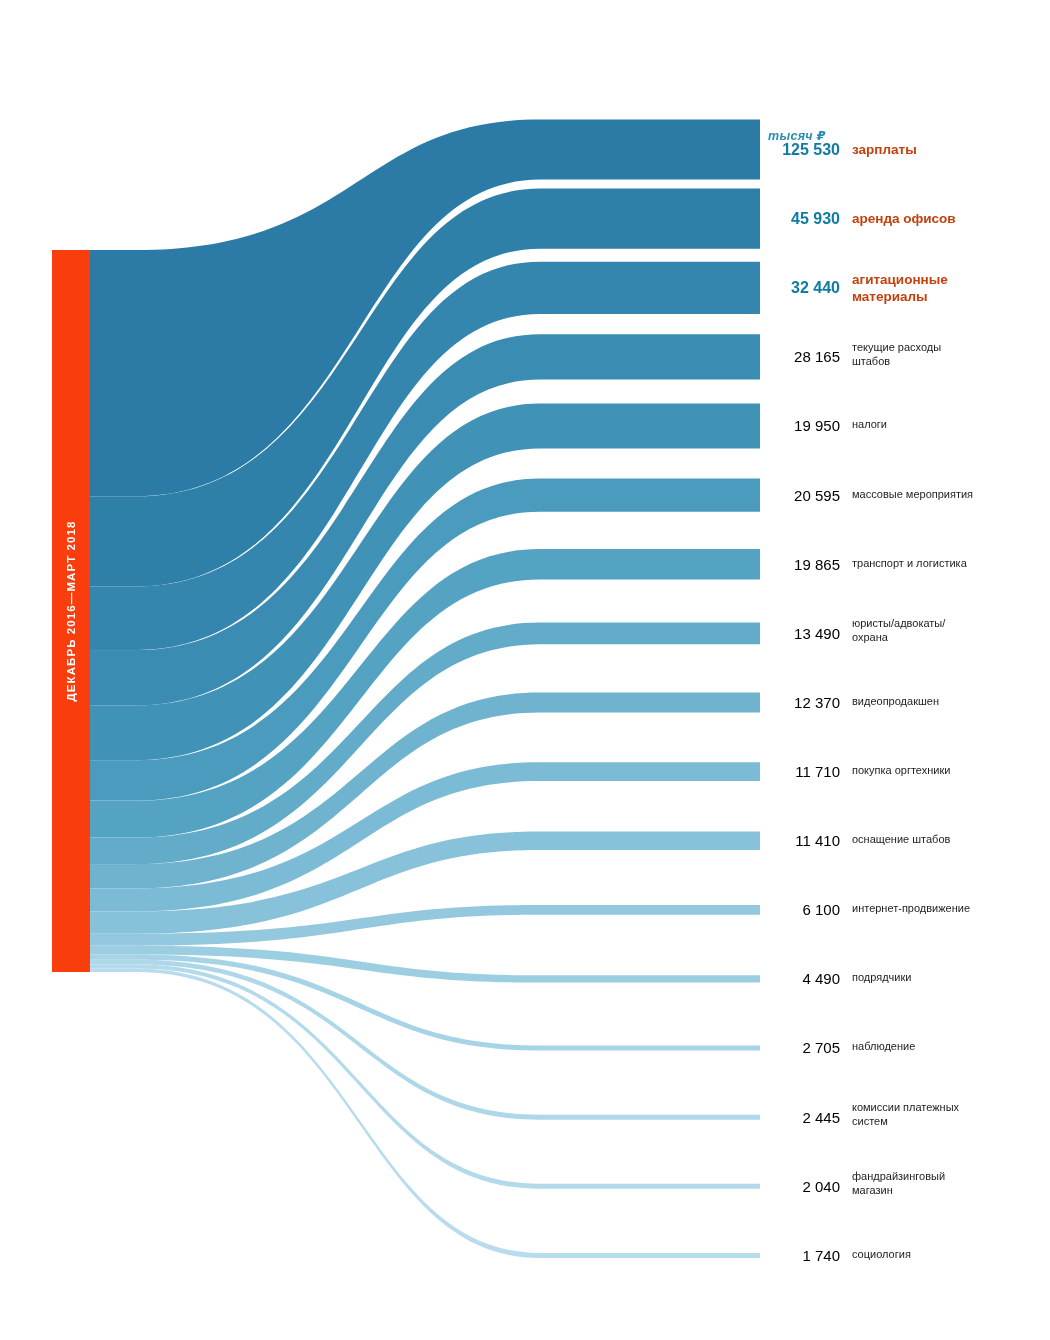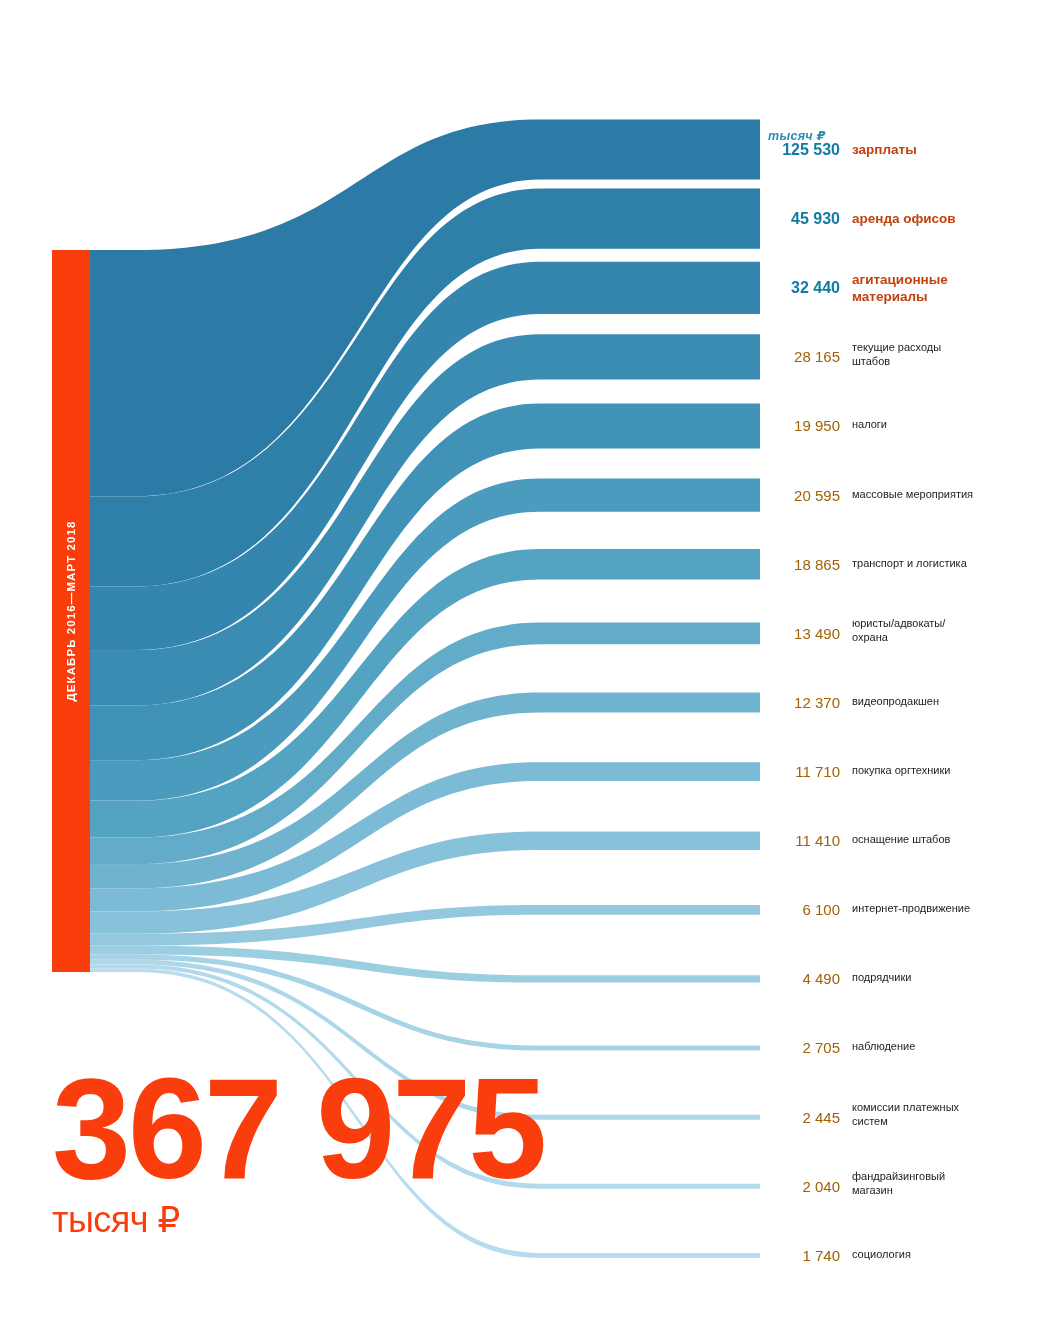--- a/index.html
+++ b/index.html
@@ -89,21 +89,21 @@
     height: 0;
     display: flex;
     align-items: center;
     pointer-events: auto;
   }
   .row-value {
     position: absolute;
     left: 0;
     width: 72px;
     text-align: right;
-    color: #a16207;
+    color: #000000;
     font-size: 15px;
     line-height: 1.28;
     white-space: nowrap;
   }
   .row-name {
     position: absolute;
     left: 84px;
     width: 198px;
     color: #1d1d1d;
     font-size: 11px;
@@ -237,21 +237,21 @@
           <div>налоги</div>
         </div>
       </div>
       <div class="row-label" style="top: 495.147px;">
         <div class="row-value" style="top: -9.6px;">20 595</div>
         <div class="row-name" style="top: -8.64px;">
           <div>массовые мероприятия</div>
         </div>
       </div>
       <div class="row-label" style="top: 564.265px;">
-        <div class="row-value" style="top: -9.6px;">18 865</div>
+        <div class="row-value" style="top: -9.6px;">19 865</div>
         <div class="row-name" style="top: -8.64px;">
           <div>транспорт и логистика</div>
         </div>
       </div>
       <div class="row-label" style="top: 633.382px;">
         <div class="row-value" style="top: -9.6px;">13 490</div>
         <div class="row-name" style="top: -17.28px;">
           <div>юристы/адвокаты/</div>
           <div>охрана</div>
         </div>
@@ -310,18 +310,14 @@
         <div class="row-value" style="top: -9.6px;">1 740</div>
         <div class="row-name" style="top: -8.64px;">
           <div>социология</div>
         </div>
       </div>
     </div>
 
   <div id="units-caption">тысяч ₽</div>
 
 
-  <div id="total-block">
-    <div id="total-number">367 975</div>
-    <div id="total-units">тысяч ₽</div>
-  </div>
 
 </div>
 
 </body></html>

